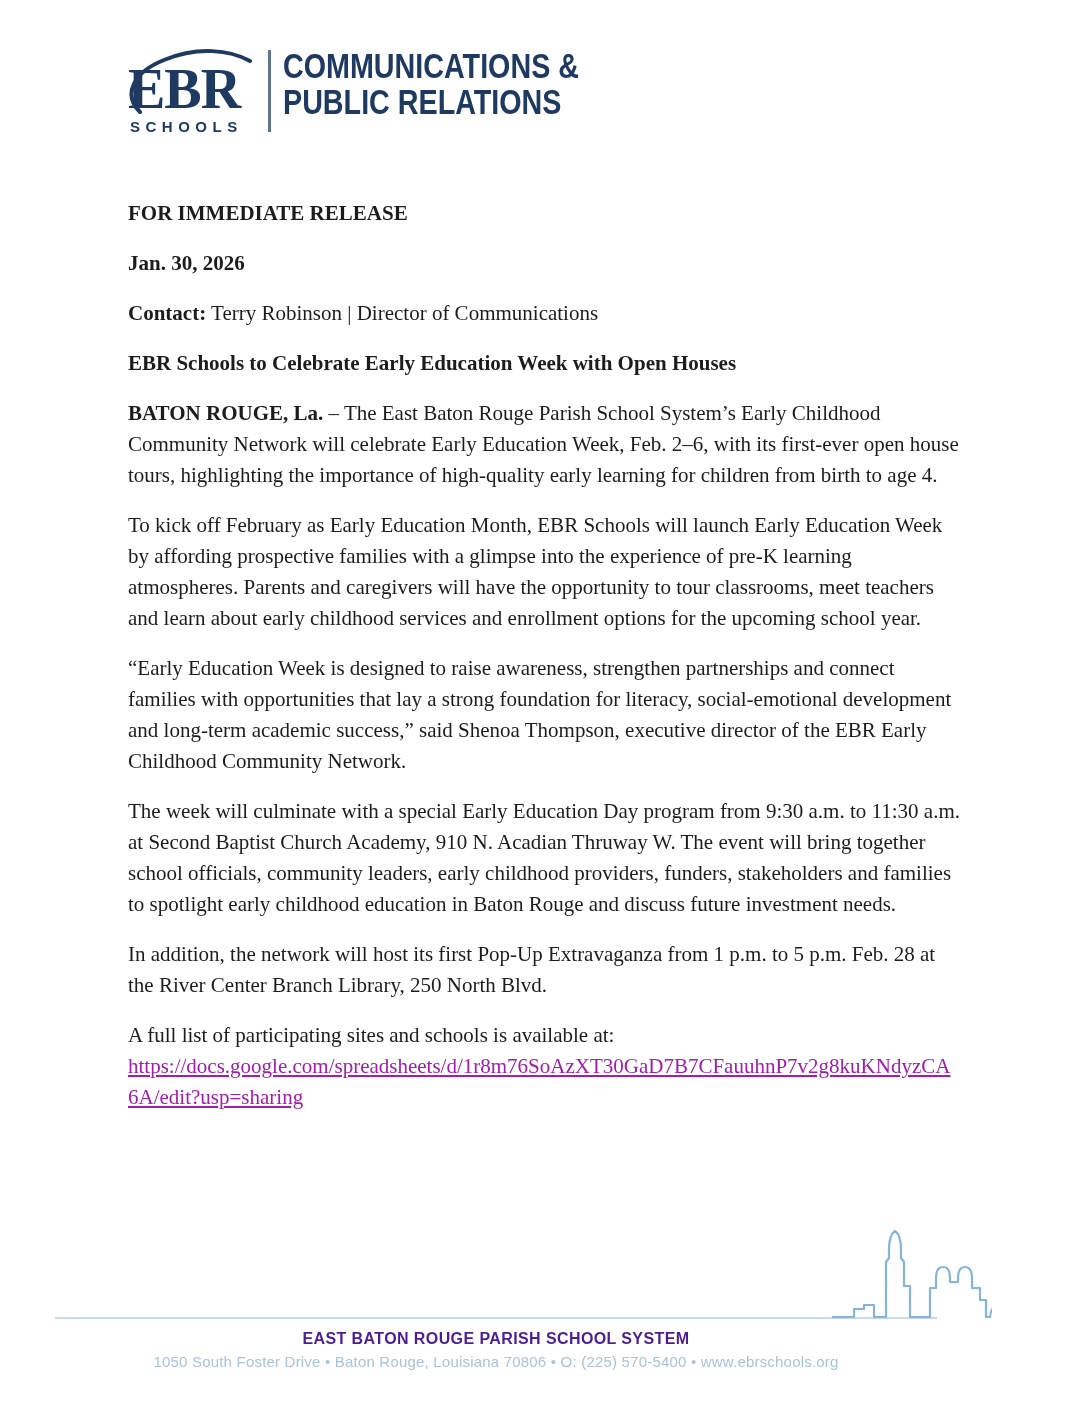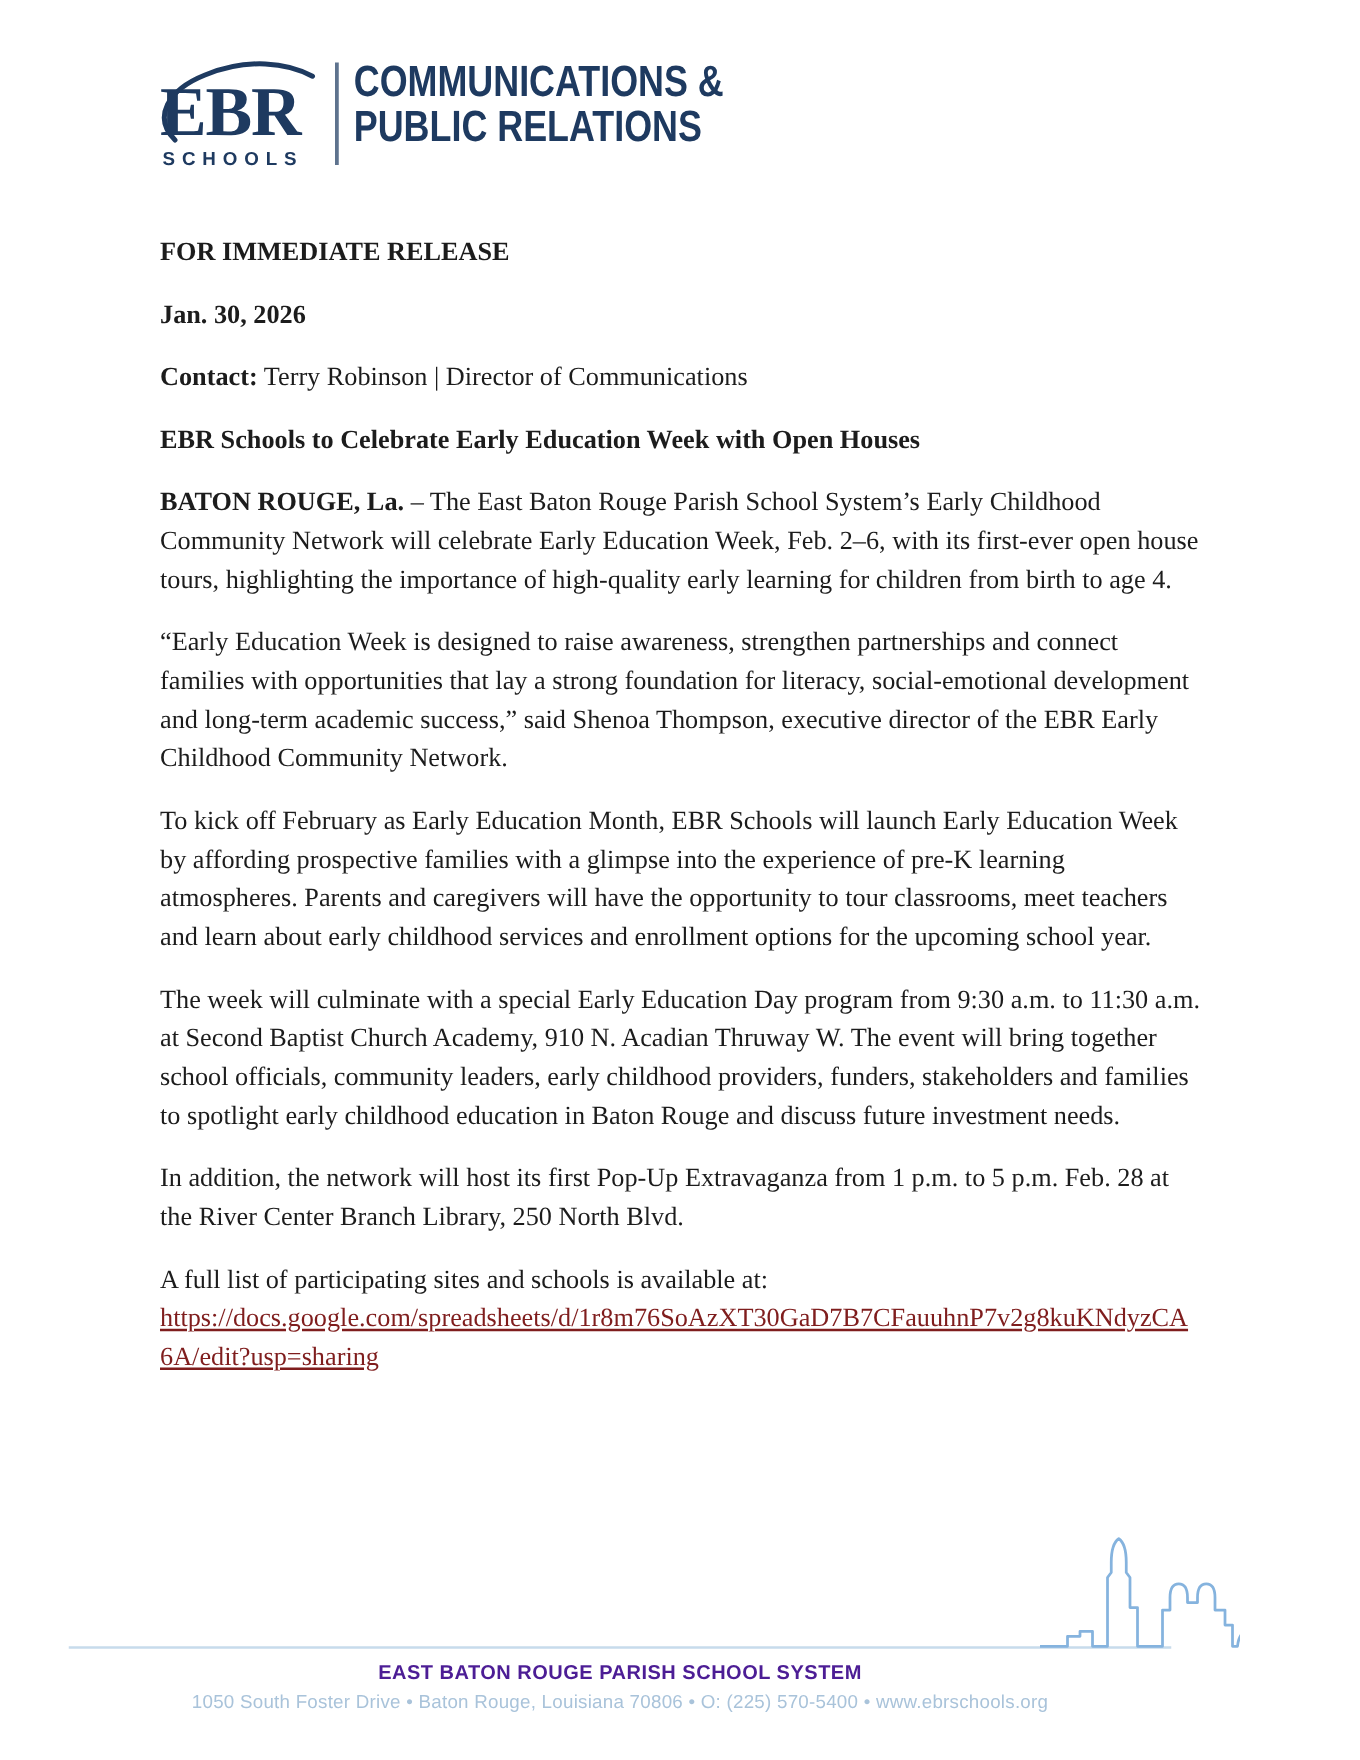--- a/index.html
+++ b/index.html
@@ -30,25 +30,25 @@
   }
 
   
   .content {
     position:absolute;
     left:128px; top:186px;
     width:832px;
     font-size:21px;
     line-height:31px;
   }
-  .content p { margin:0 0 19px 0; }
+  .content p { margin:12px 0 19px 0; }
   .bold { font-weight:bold; }
   .headline { text-align:left; font-weight:bold; }
   .doc-link {
-    color:#7f1d1d;
+    color:#a21caf;
     text-decoration:underline;
     word-break:break-all;
   }
 
   
   .footer-rule {
     position:absolute;
     left:55px; right:55px; top:1317px;
     border-top:2px solid #c7dbec;
   }
@@ -94,23 +94,23 @@
     <p class="bold">FOR IMMEDIATE RELEASE</p>
 
     <p class="bold">Jan. 30, 2026</p>
 
     <p><span class="bold">Contact:</span><span> Terry Robinson | Director of Communications</span><br></p>
 
     <p class="headline">EBR Schools to Celebrate Early Education Week with Open Houses</p>
 
     <p><span class="bold">BATON ROUGE, La.</span><span> – The East Baton Rouge Parish School System’s Early Childhood Community Network will celebrate Early Education Week, Feb. 2–6, with its first-ever open house tours, highlighting the importance of high-quality early learning for children from birth to age 4.</span></p>
 
+    <p>To kick off February as Early Education Month, EBR Schools will launch Early Education Week by affording prospective families with a glimpse into the experience of pre-K learning atmospheres.  Parents and caregivers will have the opportunity to tour classrooms, meet teachers and learn about early childhood services and enrollment options for the upcoming school year.</p>
+
     <p>“Early Education Week is designed to raise awareness, strengthen partnerships and connect families with opportunities that lay a strong foundation for literacy, social-emotional development and long-term academic success,” said Shenoa Thompson, executive director of the EBR Early Childhood Community Network.</p>
-
-    <p>To kick off February as Early Education Month, EBR Schools will launch Early Education Week by affording prospective families with a glimpse into the experience of pre-K learning atmospheres.  Parents and caregivers will have the opportunity to tour classrooms, meet teachers and learn about early childhood services and enrollment options for the upcoming school year.</p>
 
     <p>The week will culminate with a special Early Education Day program from 9:30 a.m. to 11:30 a.m. at Second Baptist Church Academy, 910 N. Acadian Thruway W. The event will bring together school officials, community leaders, early childhood providers, funders, stakeholders and families to spotlight early childhood education in Baton Rouge and discuss future investment needs.</p>
 
     <p>In addition, the network will host its first Pop-Up Extravaganza from 1 p.m. to 5 p.m. Feb. 28 at the River Center Branch Library, 250 North Blvd.</p>
 
     <p><span>A full list of participating sites and schools is available at:</span><br><a class="doc-link" href="#">https://docs.google.com/spreadsheets/d/1r8m76SoAzXT30GaD7B7CFauuhnP7v2g8kuKNdyzCA6A/edit?usp=sharing</a></p>
 
 
   </div>
 

